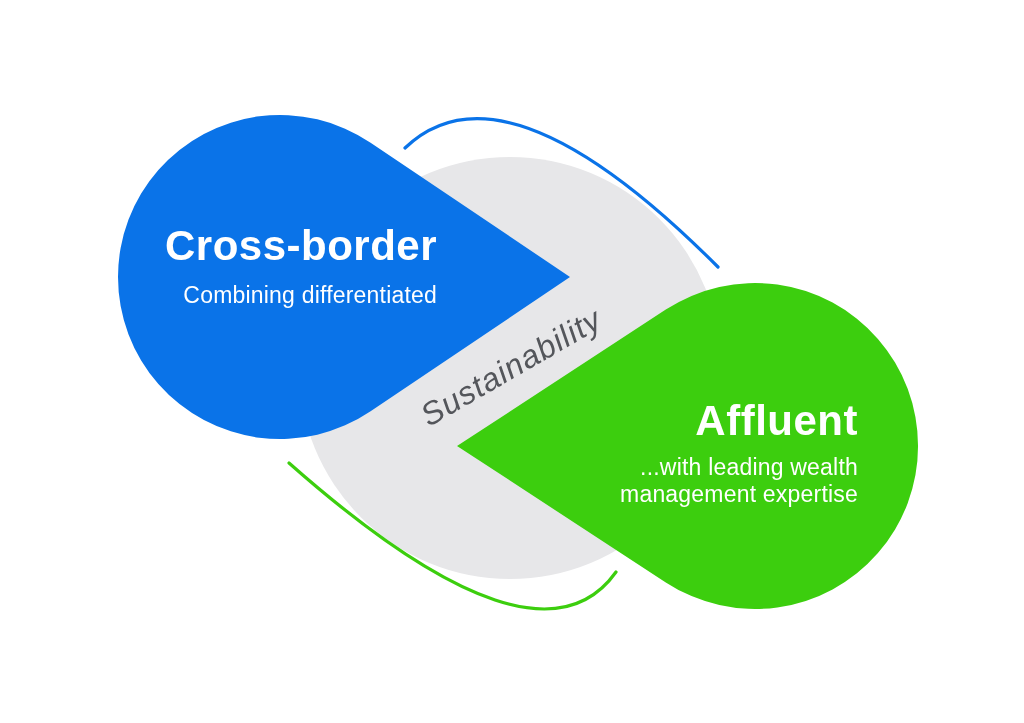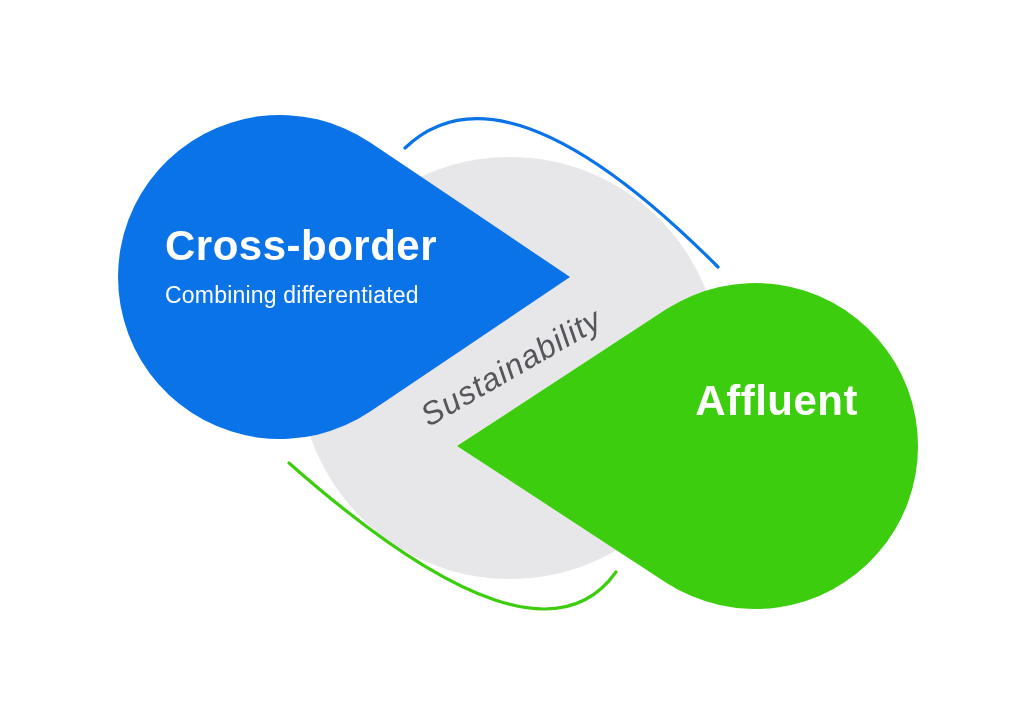--- a/index.html
+++ b/index.html
@@ -24,36 +24,37 @@
     position: absolute;
     color: #ffffff;
   }
   .cross-text {
     left: 165px;
     top: 224px;
     text-align: left;
   }
   .affluent-text {
     right: 166px;
-    top: 379px;
+    top: 399px;
     text-align: right;
   }
   .shape-title {
     font-size: 42px;
     line-height: 43px;
     font-weight: bold;
     letter-spacing: 0.5px;
     white-space: nowrap;
   }
   .shape-subtitle {
     font-size: 23px;
     line-height: 27px;
     font-weight: normal;
     letter-spacing: 0.2px;
     white-space: nowrap;
+    text-align: right;
   }
   .cross-text .shape-subtitle { margin-top: 15px; }
   .affluent-text .shape-subtitle { margin-top: 12px; }
   .sustainability-label {
     position: absolute;
     left: 351px;
     top: 347px;
     width: 320px;
     height: 40px;
     line-height: 40px;
@@ -90,15 +91,19 @@
 
   <div class="text-block cross-text">
     <div class="shape-title">Cross-border</div>
     <div class="shape-subtitle">
       <div>Combining differentiated</div>
     </div>
   </div>
 
   <div class="text-block affluent-text">
     <div class="shape-title">Affluent</div>
+    <div class="shape-subtitle">
+      <div>...with leading wealth</div>
+      <div>management expertise</div>
+    </div>
   </div>
 
 </div>
 
 </body></html>

